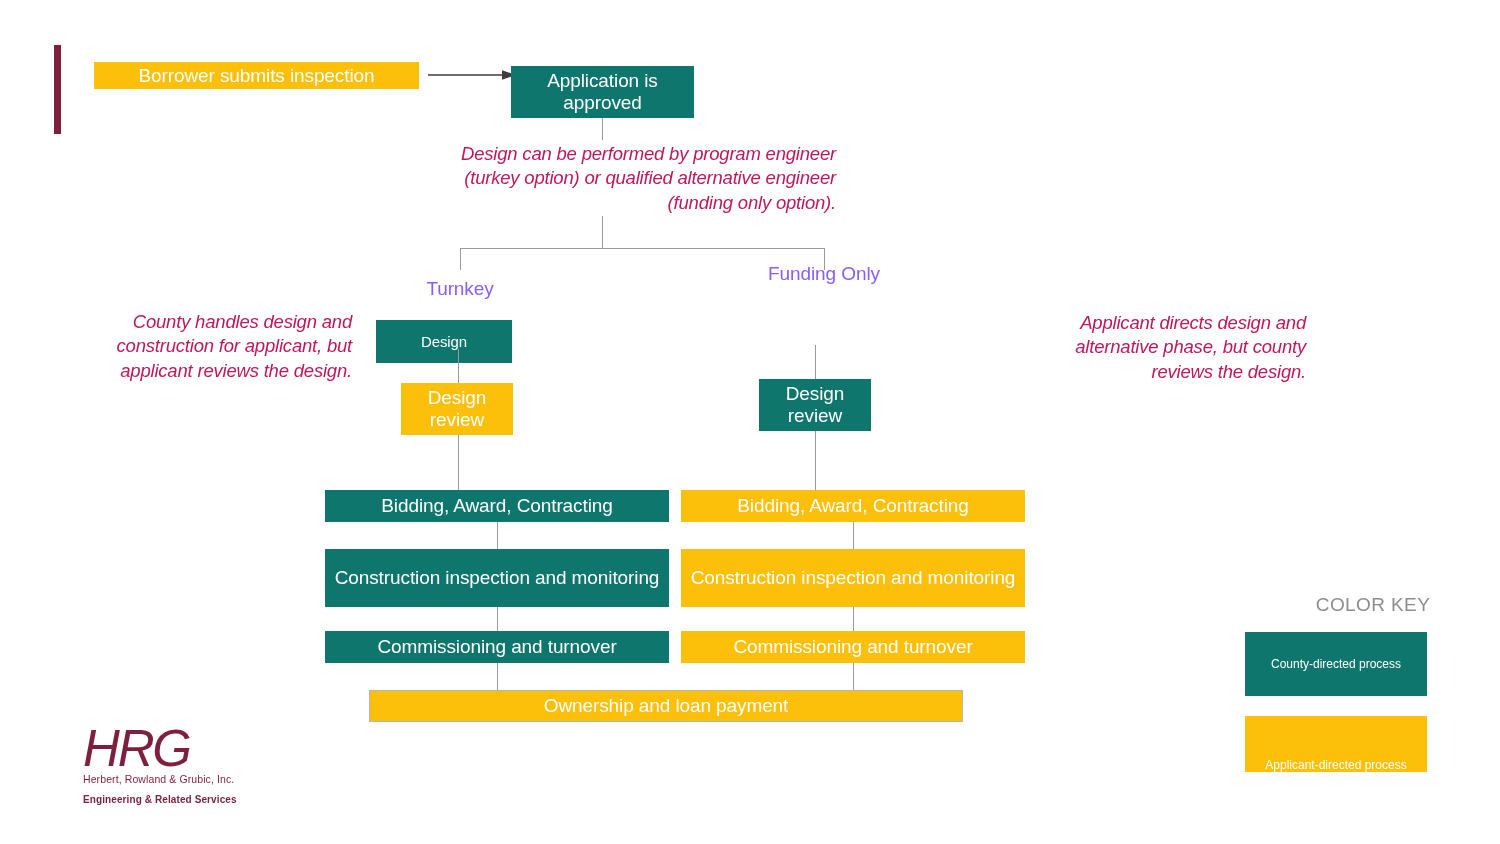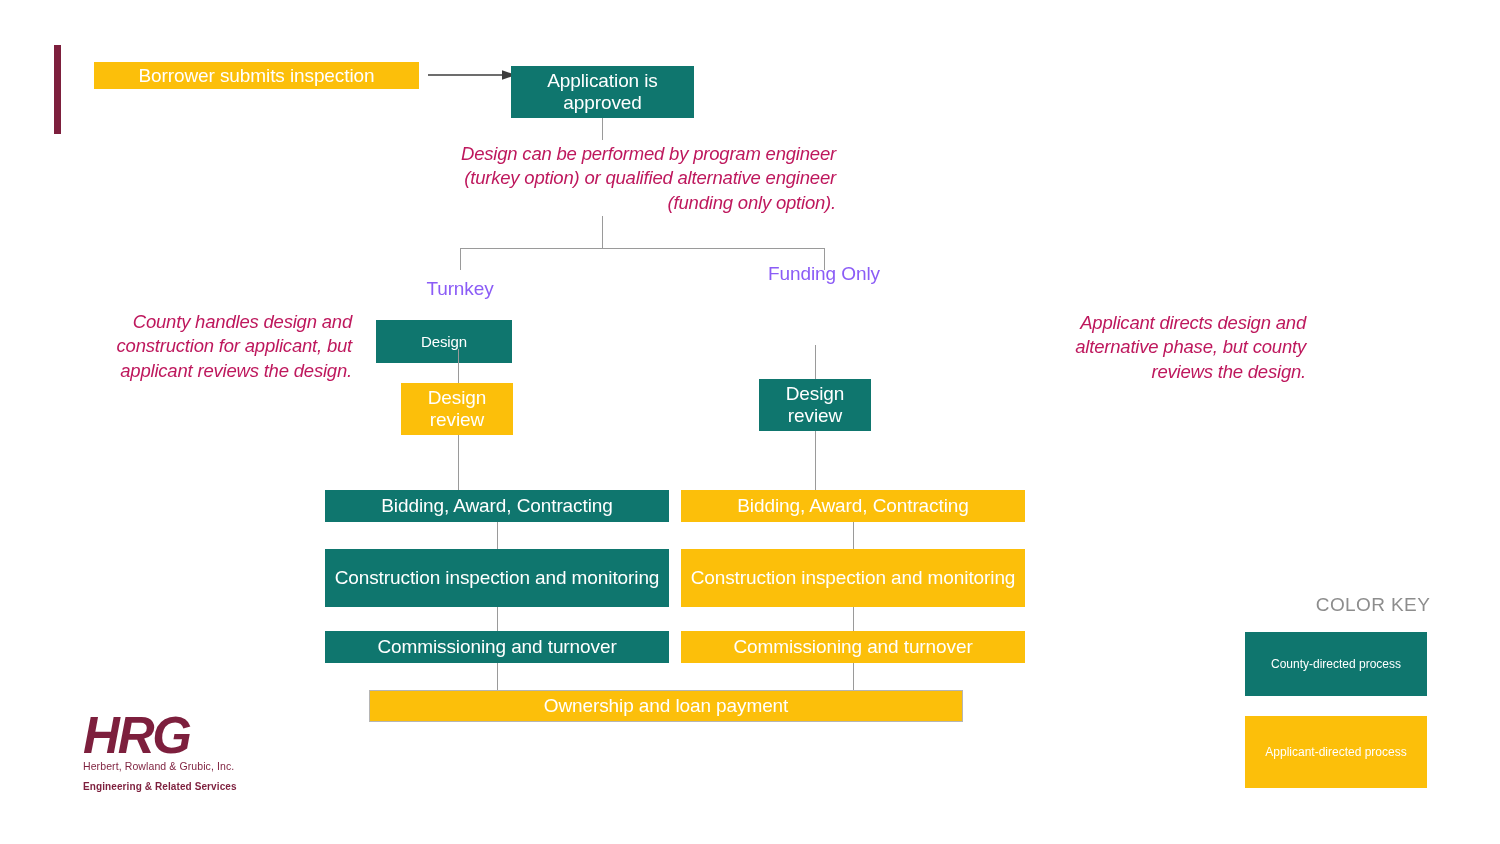--- a/index.html
+++ b/index.html
@@ -113,26 +113,27 @@
   #logo {
     position: absolute;
     left: 83px;
     top: 712px;
     width: 152px;
     height: 78px;
     color: #7d1f3d;
   }
   #logo-mark {
     font-family: "Liberation Sans", sans-serif;
-    font-weight: 700;
+    font-weight: 400;
     font-size: 51px;
     line-height: 48px;
     letter-spacing: -2.2px;
     color: #7d1f3d;
     font-style: italic;
+    margin-top: 13px;
   }
   #logo-line1 {
     font-size: 10.5px;
     font-weight: 400;
     color: #7d1f3d;
     letter-spacing: 0.1px;
     margin-top: 0;
     white-space: nowrap;
   }
   #logo-line2 {
@@ -253,21 +254,21 @@
   </div>
 
   <div id="color-key-title">
     <span>COLOR KEY</span>
   </div>
 
   <div class="key-swatch blue" style="top:632px; height:64px;">
     <span>County-directed process</span>
   </div>
 
-  <div class="key-swatch yellow" style="top:716px; height:72px;">
+  <div class="key-swatch yellow" style="top:716px; height:56px;align-items:flex-end;">
     <span>Applicant-directed process</span>
   </div>
 
   <div id="logo">
     <div id="logo-mark">HRG</div>
     <div id="logo-line1">Herbert, Rowland &amp; Grubic, Inc.</div>
     <div id="logo-line2">Engineering &amp; Related Services</div>
   </div>
 
 </div>

